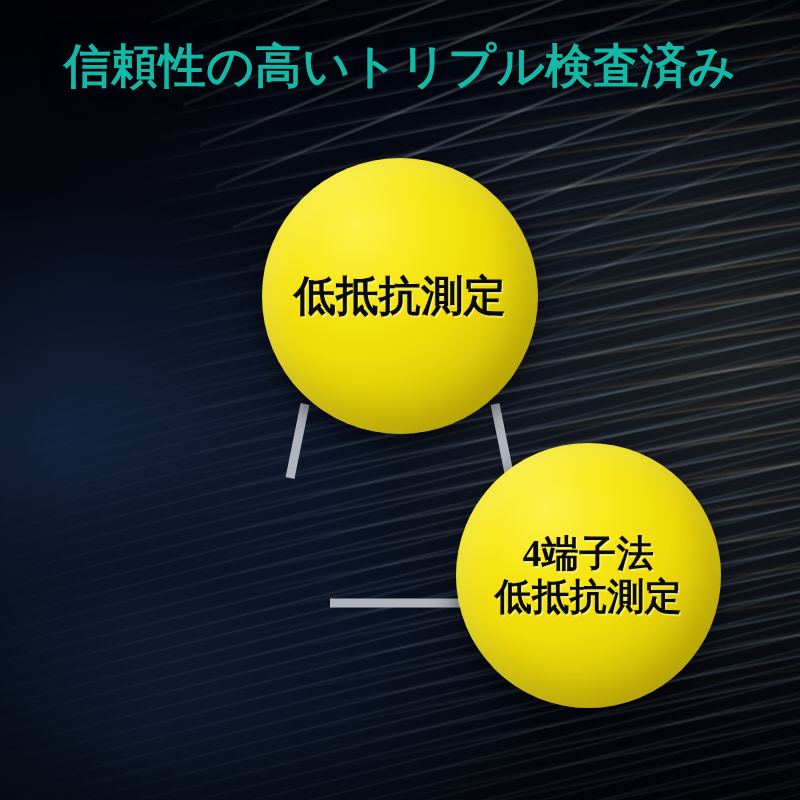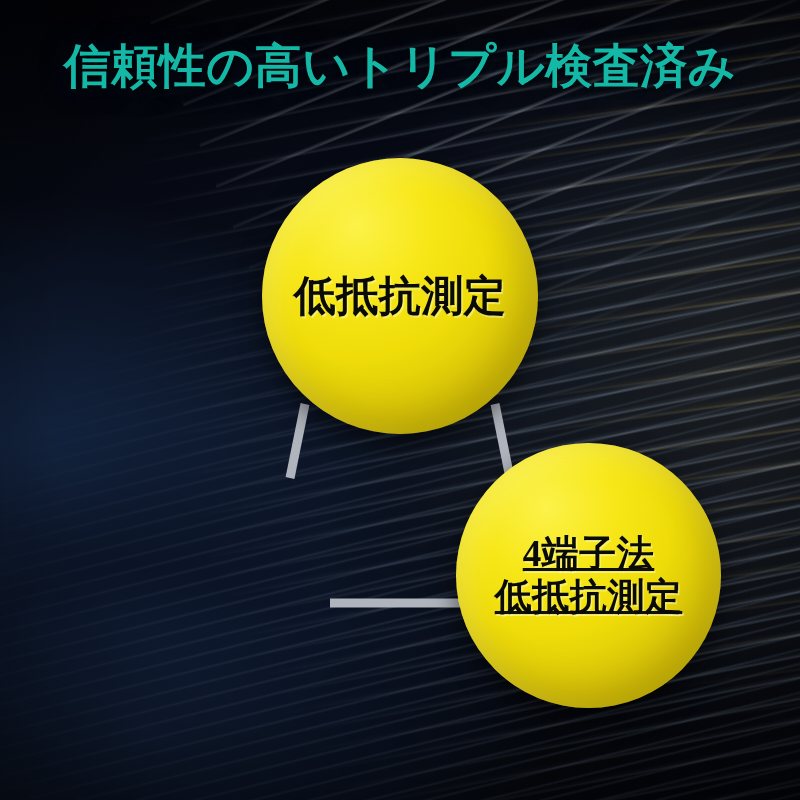--- a/index.html
+++ b/index.html
@@ -178,21 +178,20 @@
     width: 265px;
     height: 265px;
   }
   #node-left .node-label { font-size: 37px; }
 
   #node-right {
     left: 456px;
     top: 443px;
     width: 265px;
     height: 265px;
-    text-decoration: underline;
   }
   #node-right .node-label { font-size: 37px; }
 </style>
 </head>
 <body>
 
 <div id="poster">
 
   <div class="bg-base"></div>
   <div class="streaks s1"></div>

